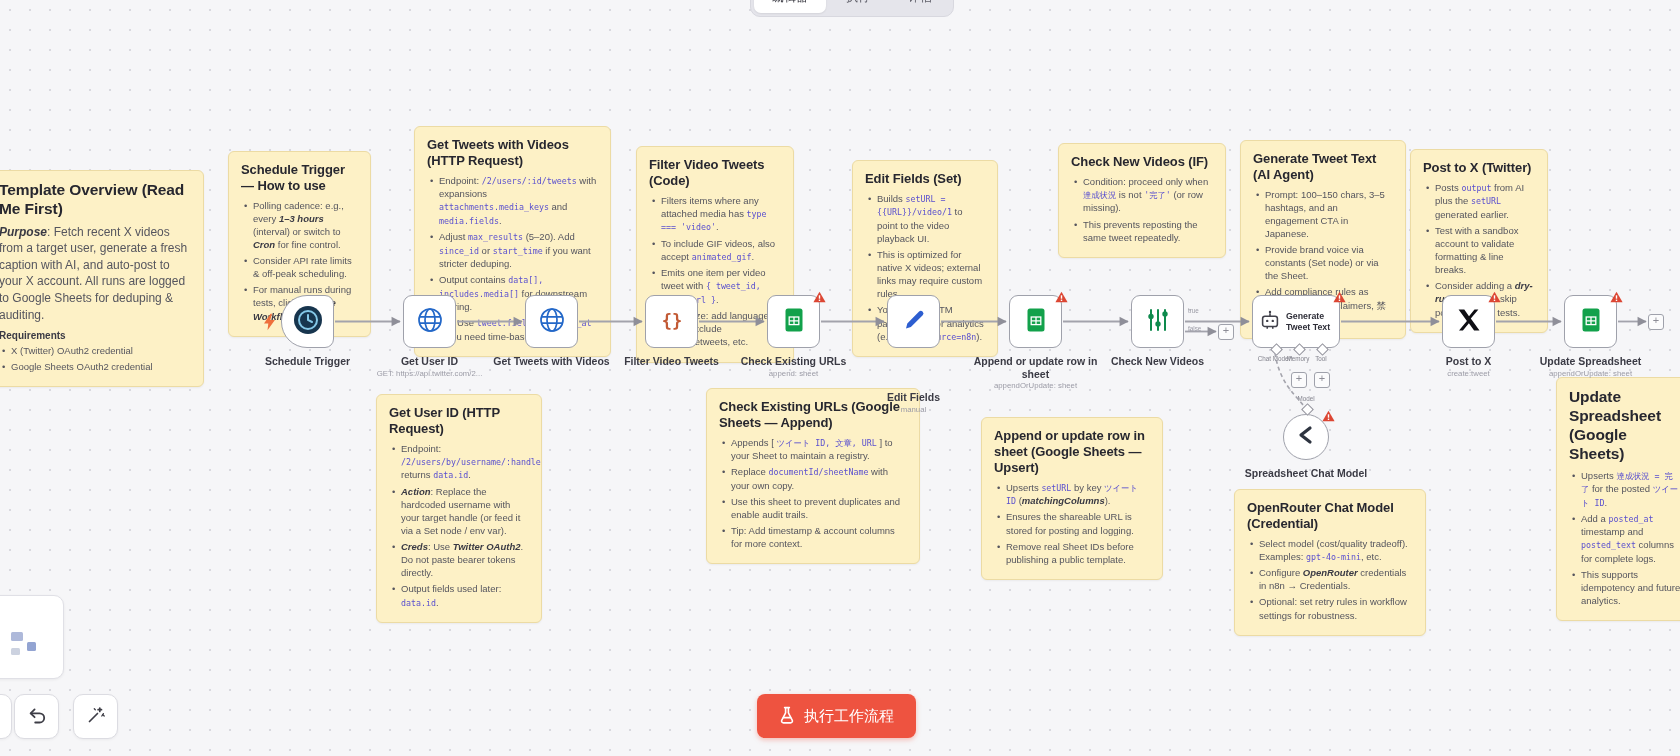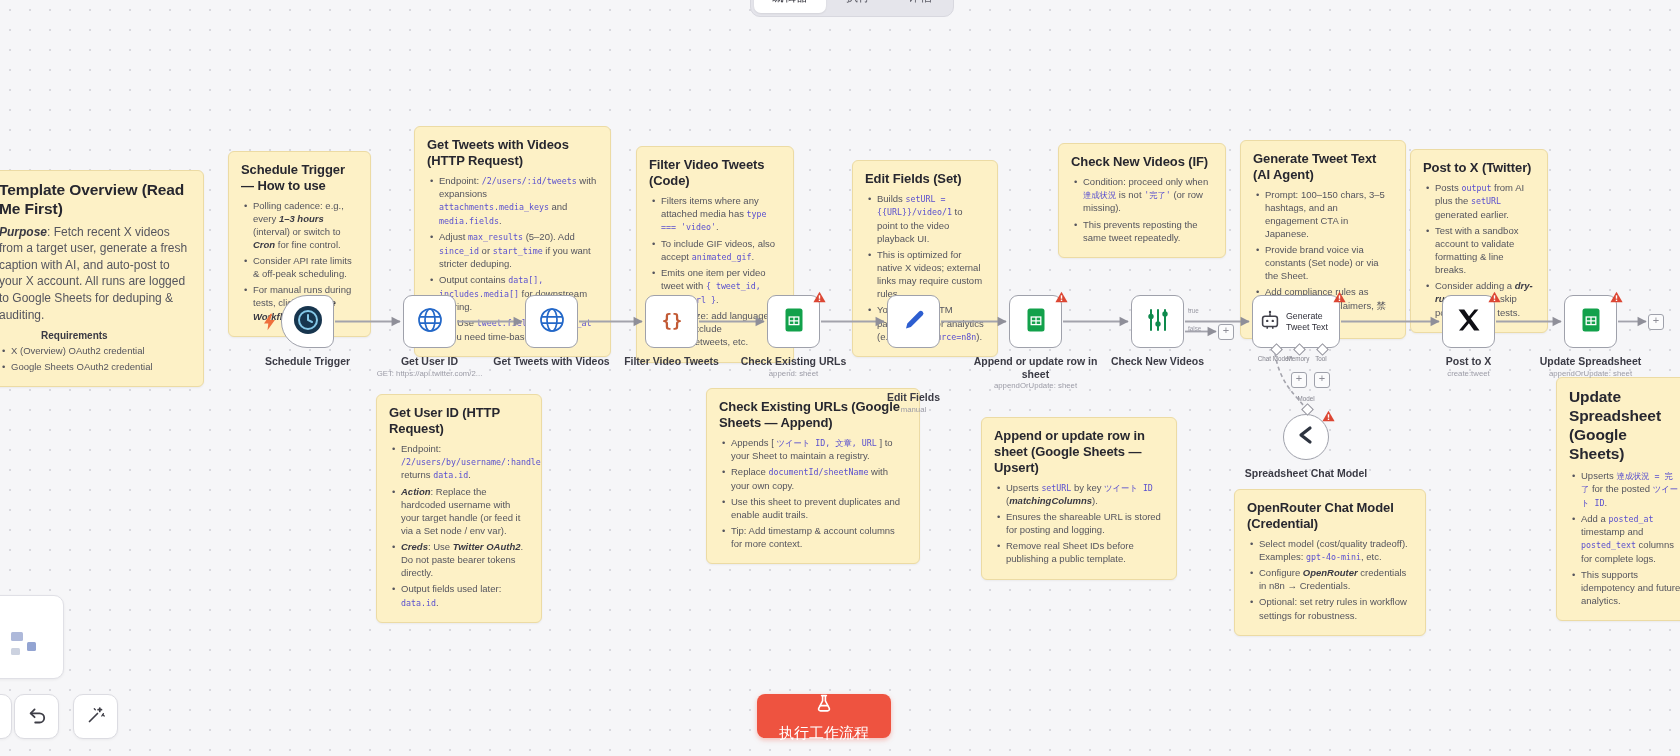--- a/index.html
+++ b/index.html
@@ -16,35 +16,35 @@
   }
   
   .note{
     position:absolute;background:#fdf1c6;border:1px solid #ecdba4;border-radius:6px;
     padding:10px 12px;box-sizing:border-box;box-shadow:0 1px 2px rgba(0,0,0,.05);
     z-index:2;
   }
   .note h3{margin:0 0 5px;font-size:13px;line-height:1.22;color:#27272f;letter-spacing:-.1px;}
   .note.big h3{font-size:15.5px;}
   .note p{margin:0 0 4px;font-size:12px;color:#55555e;line-height:1.38;}
-  .note .subhead{font-weight:bold;font-size:10px;color:#3a3a44;margin:7px 0 2px;padding-left:42px;}
+  .note .subhead{font-weight:bold;font-size:10px;color:#3a3a44;margin:7px 0 2px;}
   .note ul{margin:3px 0 0;padding-left:12px;list-style:none;}
   .note li{position:relative;margin-bottom:3px;font-size:9.5px;color:#55555e;line-height:1.38;}
   .note li:before{content:"\2022";position:absolute;left:-9px;color:#55555e;}
   .note code{font-family:"DejaVu Sans Mono",monospace;font-size:8.3px;color:#5a50cf;}
   .note b{color:#3a3a44;font-style:italic;}
   
   .node{
     position:absolute;background:#fff;border:1.7px solid #9fa1ab;border-radius:9px;
     display:flex;align-items:center;justify-content:center;z-index:4;box-sizing:border-box;
   }
   .node.trigger{border-radius:26px 9px 9px 26px;}
   .node.circle{border-radius:50%;}
   .node.agent{flex-direction:row;gap:4px;padding:0 5px;}
-  .agent-title{font-size:8.8px;font-weight:normal;color:#2e2e38;line-height:1.15;}
+  .agent-title{font-size:8.8px;font-weight:bold;color:#2e2e38;line-height:1.15;}
   .node-label{
     position:absolute;text-align:center;font-size:10.5px;font-weight:600;color:#3b3b45;
     transform:translateX(-50%);z-index:3;line-height:1.2;
   }
   .node-sublabel{font-size:7.8px;font-weight:400;color:#9b9ba6;margin-top:1px;}
   .badge{position:absolute;top:-7px;right:-7px;z-index:5;}
   .plusbox{
     position:absolute;width:14px;height:14px;border:1.6px solid #9fa1ab;border-radius:3px;
     background:#fbfbfc;color:#8c8c96;font-size:11px;line-height:11px;text-align:center;z-index:4;
   }
@@ -99,21 +99,21 @@
       <line x1="1185" y1="331.5" x2="1216" y2="331.5" stroke="#a3a3ac" stroke-width="1.8" marker-end="url(#arr)"></line>
       <line x1="1618" y1="321.5" x2="1646" y2="321.5" stroke="#a3a3ac" stroke-width="1.8" marker-end="url(#arr)"></line>
       <path d="M1275 353 C 1279 380, 1292 392, 1304 406" fill="none" stroke="#a3a3ac" stroke-width="1.6" stroke-dasharray="4 3"></path>
     </svg>
   <div id="notes-layer">
       <div class="note big" style="left: -14px; top: 170px; width: 218px; min-height: 146px;">
         <h3>Template Overview (Read Me First)</h3>
         <p><b>Purpose</b>: Fetch recent X videos from a target user, generate a fresh caption with AI, and auto-post to your X account. All runs are logged to Google Sheets for deduping &amp; auditing.</p>
         <div class="subhead">Requirements</div>
         <ul>
-          <li>X (Overview) OAuth2 credential</li>
+          <li>X (Twitter) OAuth2 credential</li>
           <li>Google Sheets OAuth2 credential</li>
         </ul>
       </div>
       <div class="note" style="left: 228px; top: 151px; width: 143px; min-height: 136px;">
         <h3>Schedule Trigger — How to use</h3>
         <ul>
           <li>Polling cadence: e.g., every <b>1–3 hours</b> (interval) or switch to <b>Cron</b> for fine control.</li>
           <li>Consider API rate limits &amp; off-peak scheduling.</li>
           <li>For manual runs during tests, click <b>Execute Workflow</b>.</li>
         </ul>
@@ -186,21 +186,21 @@
       </div>
       <div class="note" style="left: 706px; top: 388px; width: 214px; min-height: 126px;">
         <h3>Check Existing URLs (Google Sheets — Append)</h3>
         <ul>
           <li>Appends [ <code>ツイート ID, 文章, URL</code> ] to your Sheet to maintain a registry.</li>
           <li>Replace <code>documentId/sheetName</code> with your own copy.</li>
           <li>Use this sheet to prevent duplicates and enable audit trails.</li>
           <li>Tip: Add timestamp &amp; account columns for more context.</li>
         </ul>
       </div>
-      <div class="note" style="left: 981px; top: 417px; width: 196px; min-height: 140px;">
+      <div class="note" style="left: 981px; top: 417px; width: 182px; min-height: 140px;">
         <h3>Append or update row in sheet (Google Sheets — Upsert)</h3>
         <ul>
           <li>Upserts <code>setURL</code> by key <code>ツイート ID</code> (<b>matchingColumns</b>).</li>
           <li>Ensures the shareable URL is stored for posting and logging.</li>
           <li>Remove real Sheet IDs before publishing a public template.</li>
         </ul>
       </div>
       <div class="note" style="left: 1234px; top: 489px; width: 192px; min-height: 113px;">
         <h3>OpenRouter Chat Model (Credential)</h3>
         <ul>
@@ -408,21 +408,21 @@
     <span>
       <svg width="20" height="20" viewBox="0 0 20 20" fill="none" stroke="#3d3d46" stroke-width="1.7" stroke-linecap="round">
           <path d="M3.5 16.5 L11.5 8.5"></path>
           <path d="M13.8 3 v3.4 M12.1 4.7 h3.4"></path>
           <path d="M16.6 9.4 l1.6 1.6 M17.4 8.6 l-1.6 2.4" stroke-width="1.3"></path>
           <path d="M8.3 3.8 l1 1" stroke-width="1.3"></path>
         </svg>
     </span>
   </div>
 
-  <button class="exec-btn" style="left:757px;top:694px;flex-direction:column;">
+  <button class="exec-btn" style="left:757px;top:694px;">
     <span>
       <svg width="16" height="18" viewBox="0 0 16 18" fill="none" stroke="#fff" stroke-width="1.6" stroke-linecap="round" stroke-linejoin="round">
           <path d="M5.6 1.6 h4.8 M6.6 1.6 v5.2 L2.7 14.3 a1.9 1.9 0 0 0 1.8 2.6 h7 a1.9 1.9 0 0 0 1.8-2.6 L9.4 6.8 V1.6"></path>
           <path d="M4.4 11.6 h7.2"></path>
         </svg>
     </span>
     <span>执行工作流程</span>
   </button>
 </div>
 

